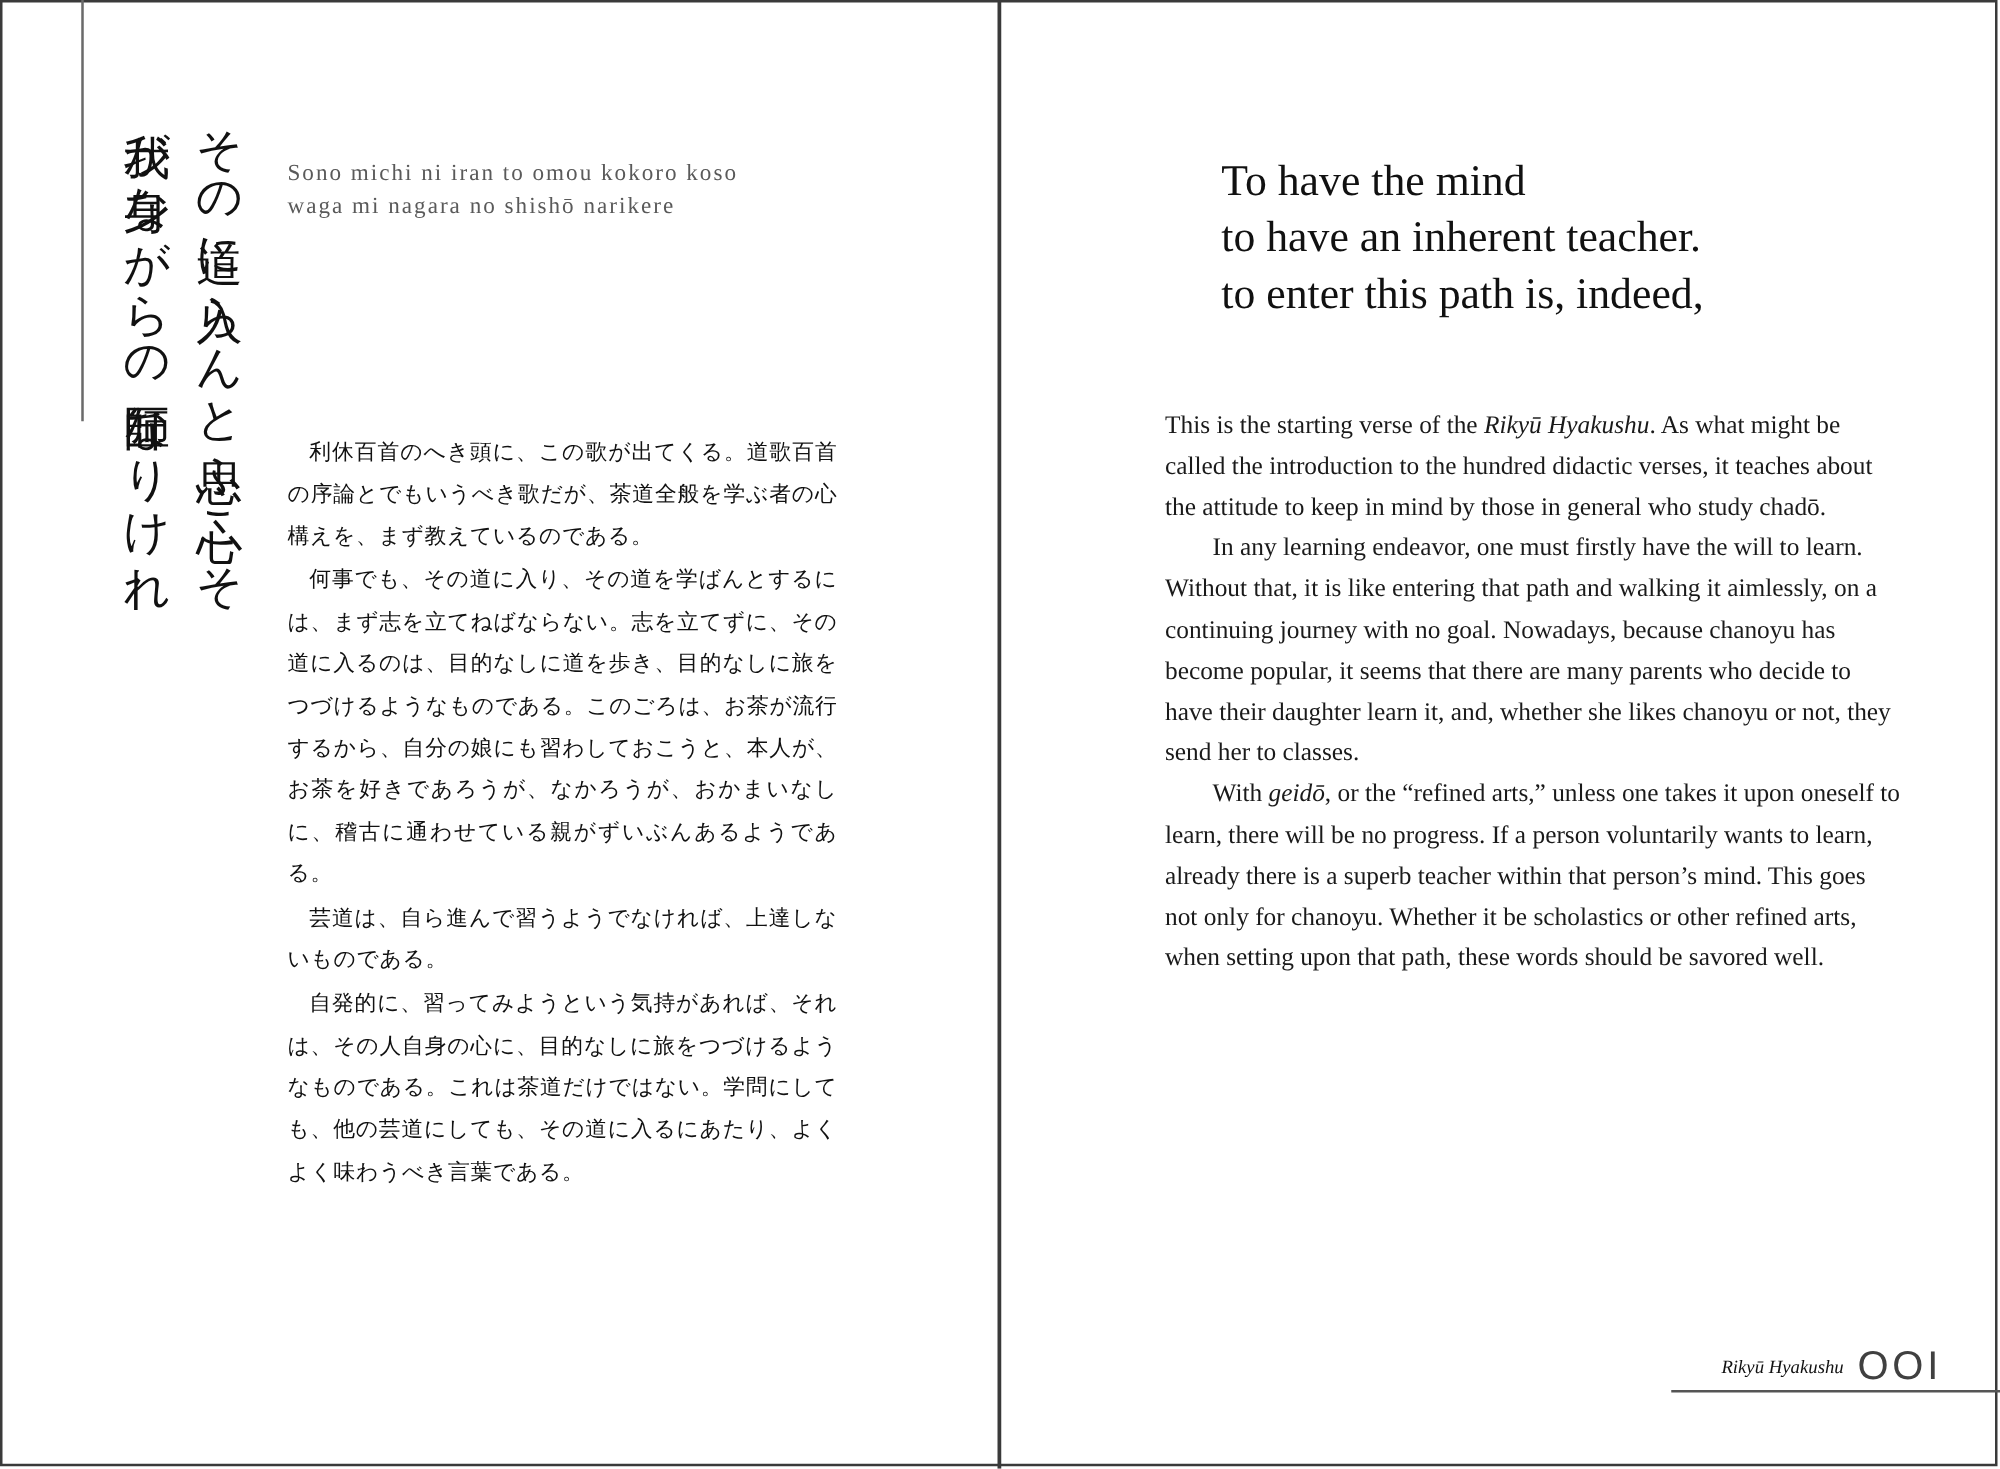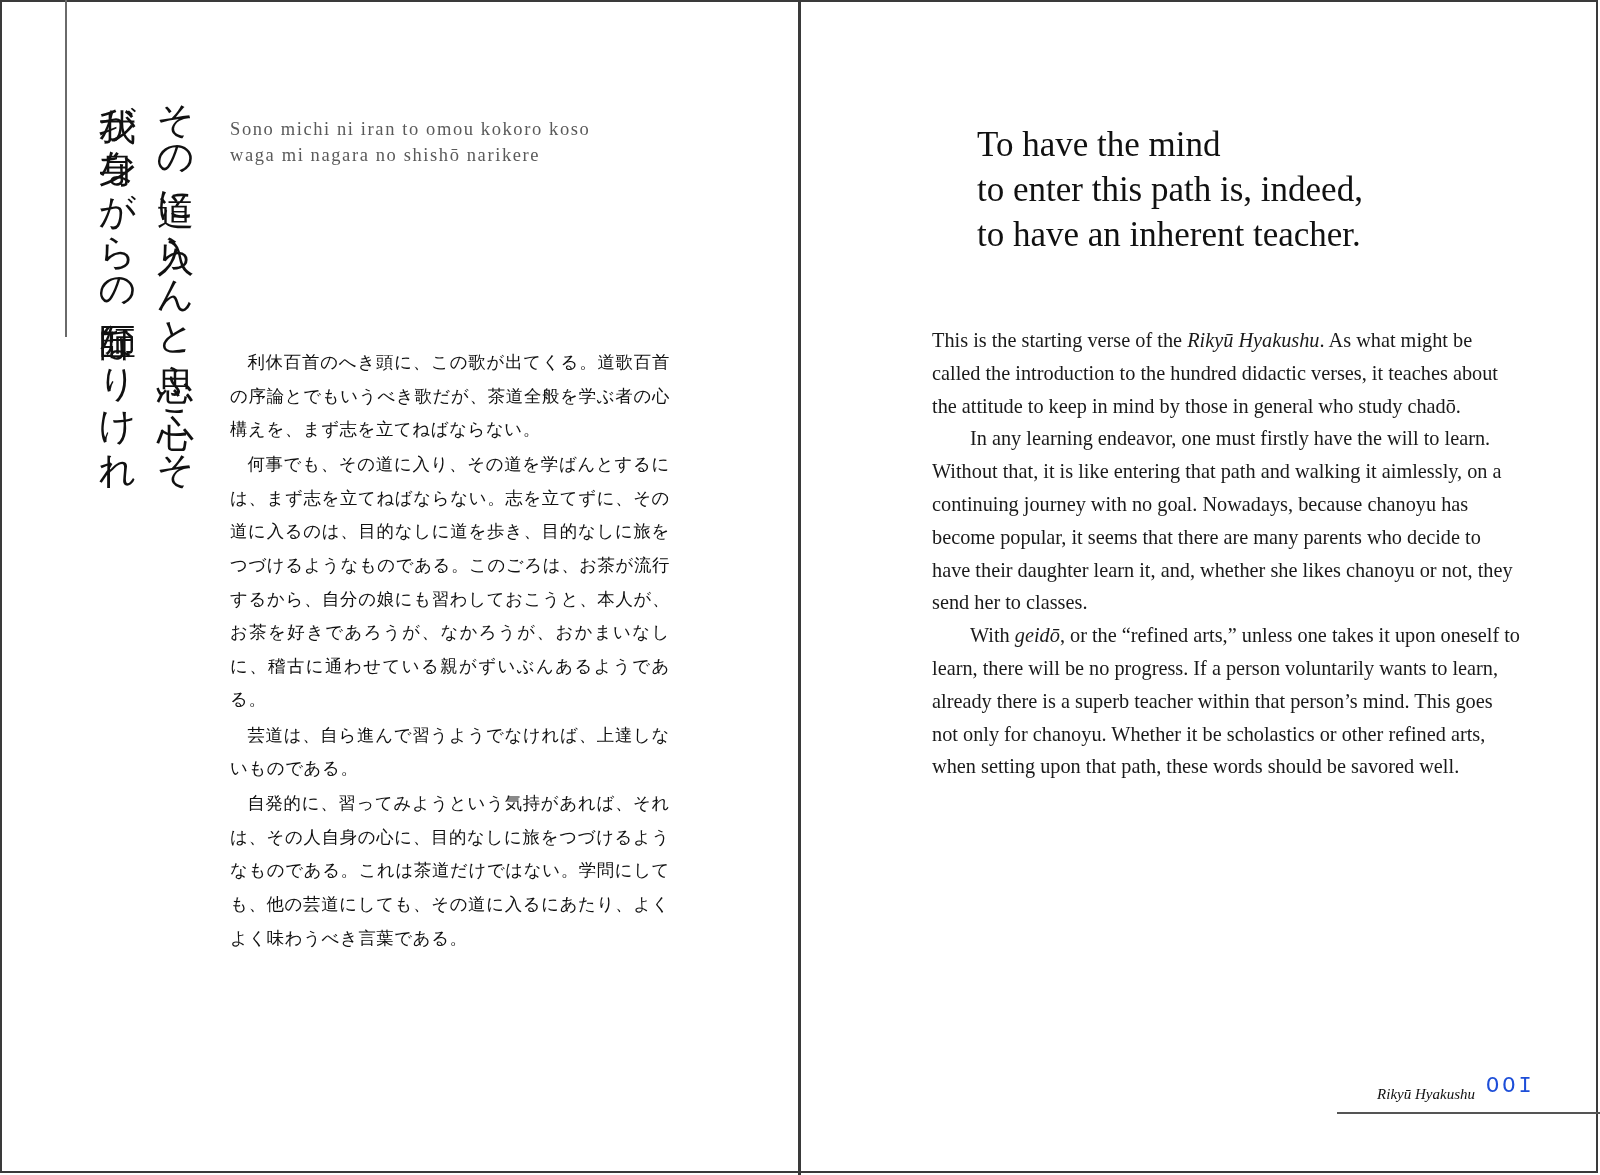--- a/index.html
+++ b/index.html
@@ -54,21 +54,21 @@
       font-size: 37px;
       line-height: 58px;
       letter-spacing: 1px;
       color: #111;
     }
     .poem .col { display: block; }
 
     .romaji {
       position: absolute;
       left: 230px;
-      top: 116px;
+      top: 126px;
       font-family: "Liberation Serif", serif;
       font-size: 18.5px;
       line-height: 26px;
       letter-spacing: 1.6px;
       color: #5a5a5a;
     }
     .romaji span { display: block; }
 
     .jp-body {
       position: absolute;
@@ -132,24 +132,24 @@
       font-family: "Liberation Serif", serif;
       font-style: italic;
       font-size: 15px;
       color: #111;
       white-space: nowrap;
     }
     .footer .folio {
       position: absolute;
       left: 148px;
       top: -2px;
-      font-family: Liberation Mono, monospace;
-      font-size: 22px;
+      font-family: Liberation Sans, sans-serif;
+      font-size: 32px;
       letter-spacing: 3px;
-      color: #1d4ed8;
+      color: #404040;
     }
     .footer-rule {
       position: absolute;
       left: 1337px;
       top: 1112px;
       width: 263px;
       height: 2px;
       background: #555;
     }
   </style>
@@ -164,30 +164,30 @@
   <span class="col">その道に入らんと思ふ心こそ</span>
   <span class="col">我が身ながらの師匠なりけれ</span>
 </div>
 
 <div class="romaji">
   <span>Sono michi ni iran to omou kokoro koso</span>
   <span>waga mi nagara no shishō narikere</span>
 </div>
 
 <div class="jp-body">
-  <p>利休百首のへき頭に、この歌が出てくる。道歌百首の序論とでもいうべき歌だが、茶道全般を学ぶ者の心構えを、まず志を立てねばならない。</p>
+  <p>利休百首のへき頭に、この歌が出てくる。道歌百首の序論とでもいうべき歌だが、茶道全般を学ぶ者の心構えを、まず教えているのである。</p>
   <p>何事でも、その道に入り、その道を学ばんとするには、まず志を立てねばならない。志を立てずに、その道に入るのは、目的なしに道を歩き、目的なしに旅をつづけるようなものである。このごろは、お茶が流行するから、自分の娘にも習わしておこうと、本人が、お茶を好きであろうが、なかろうが、おかまいなしに、稽古に通わせている親がずいぶんあるようである。</p>
   <p>芸道は、自ら進んで習うようでなければ、上達しないものである。</p>
   <p>自発的に、習ってみようという気持があれば、それは、その人自身の心に、目的なしに旅をつづけるようなものである。これは茶道だけではない。学問にしても、他の芸道にしても、その道に入るにあたり、よくよく味わうべき言葉である。</p>
 </div>
 
 <div class="title">
   <span>To have the mind</span>
+  <span>to have an inherent teacher.</span>
   <span>to enter this path is, indeed,</span>
-  <span>to have an inherent teacher.</span>
 </div>
 
 <div class="en-body">
   <p><span>This is the starting verse of the </span><em>Rikyū Hyakushu</em><span>. As what might be called the introduction to the hundred didactic verses, it teaches about the attitude to keep in mind by those in general who study chadō.</span></p>
   <p class="indent">In any learning endeavor, one must firstly have the will to learn. Without that, it is like entering that path and walking it aimlessly, on a continuing journey with no goal. Nowadays, because chanoyu has become popular, it seems that there are many parents who decide to have their daughter learn it, and, whether she likes chanoyu or not, they send her to classes.</p>
   <p class="indent"><span>With </span><em>geidō</em><span>, or the “refined arts,” unless one takes it upon oneself to learn, there will be no progress. If a person voluntarily wants to learn, already there is a superb teacher within that person’s mind. This goes not only for chanoyu. Whether it be scholastics or other refined arts, when setting upon that path, these words should be savored well.</span></p>
 </div>
 
 <div class="footer">
   <span class="book-title">Rikyū Hyakushu</span>

